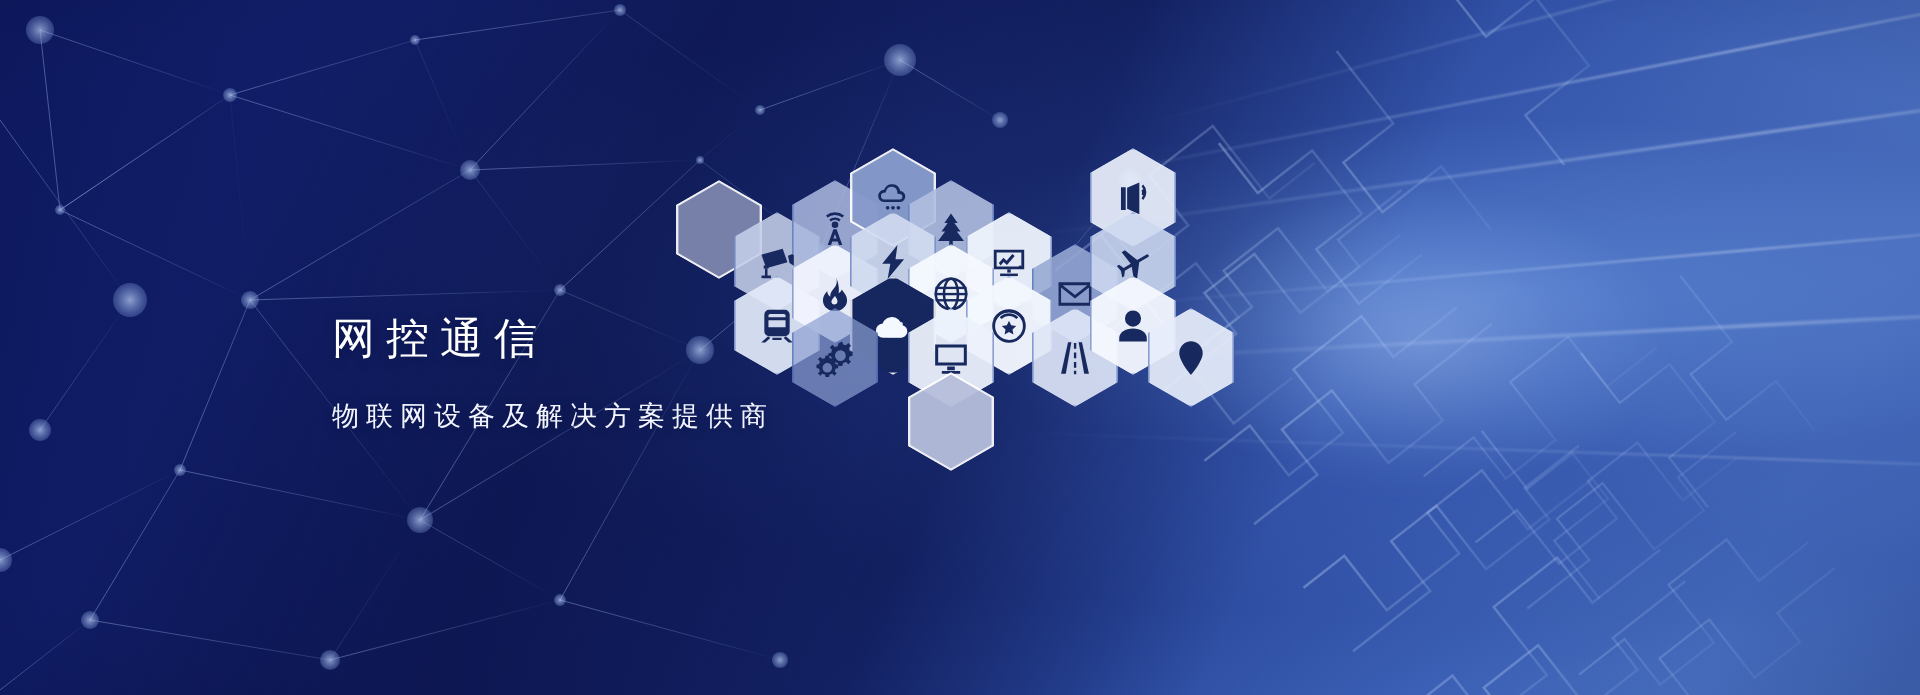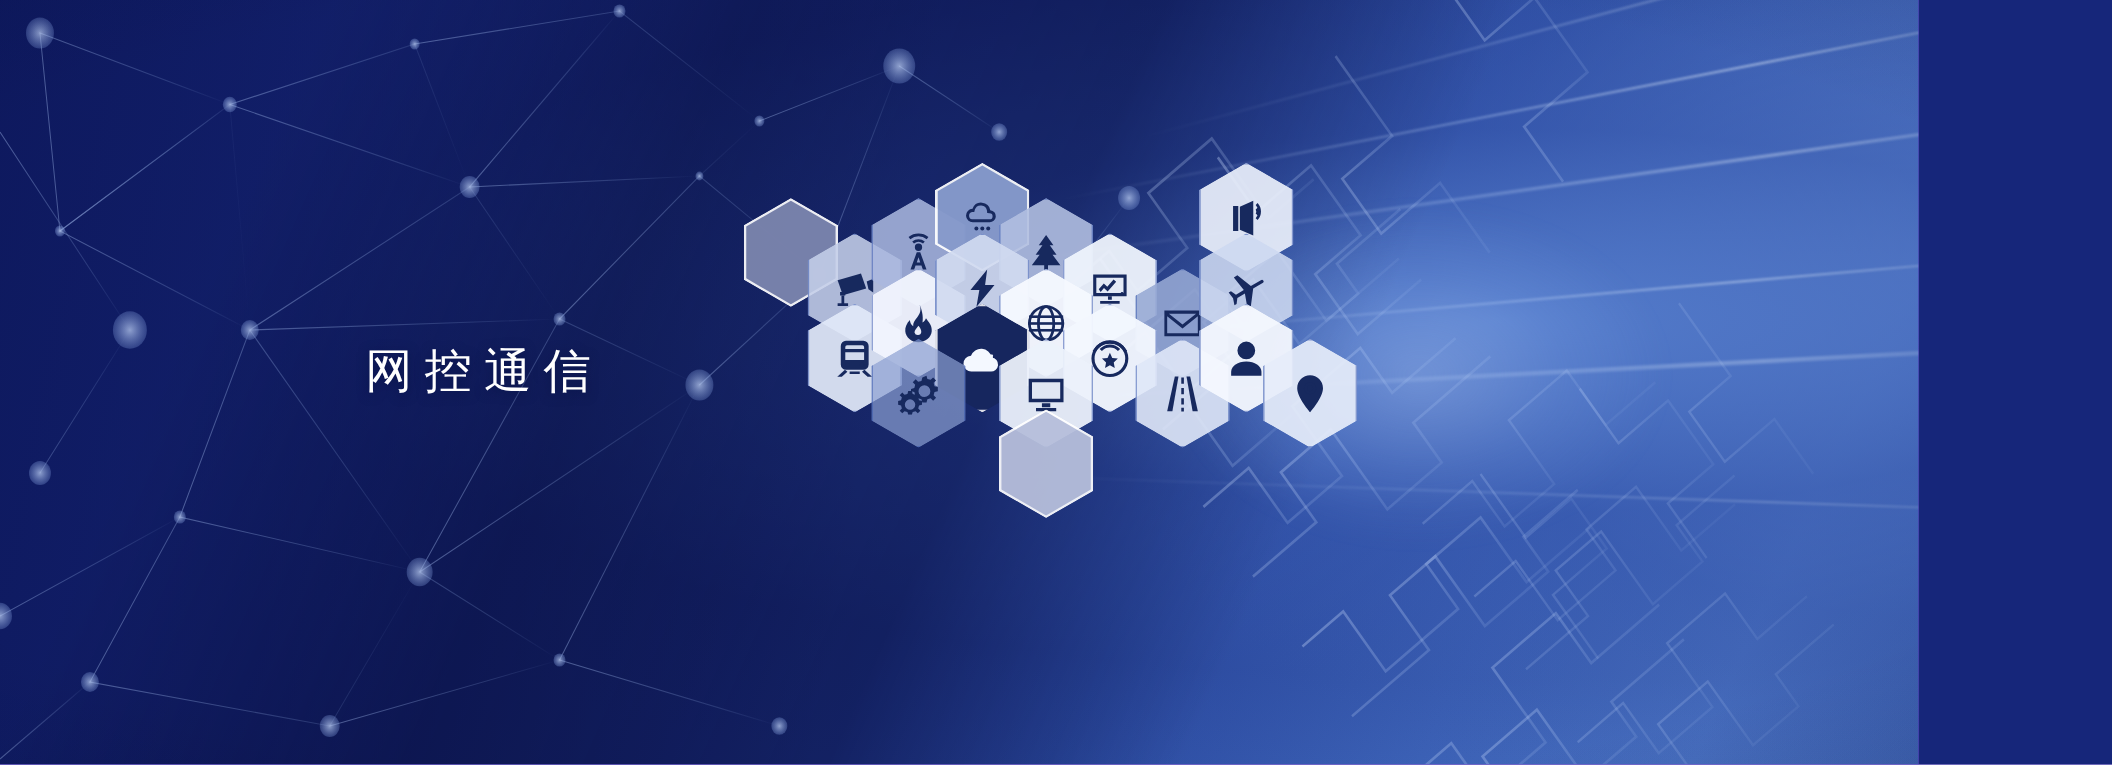--- a/index.html
+++ b/index.html
@@ -4,23 +4,23 @@
 <title>网控通信</title>
 <style>
   * { margin:0; padding:0; box-sizing:border-box; }
   html,body { width:1920px; height:695px; overflow:hidden; }
   body {
     font-family:"Liberation Sans", sans-serif;
     background:#16267a;
   }
   #banner {
     position:relative;
-    width:1744px; height:695px;
+    width:1920px; height:695px;
     overflow:hidden;
-    background:#8b5cf6;
+    background:#000000;
   }
   
   .bg-base {
     position:absolute; inset:0;
     background:
       radial-gradient(120% 90% at 78% 42%, rgba(86,126,205,0.95) 0%, rgba(52,84,170,0.55) 28%, rgba(28,48,128,0.15) 52%, rgba(20,34,110,0) 70%),
       radial-gradient(70% 120% at 100% 35%, rgba(120,160,225,0.55) 0%, rgba(60,95,180,0.20) 38%, rgba(25,42,120,0) 65%),
       linear-gradient(115deg, #16247a 0%, #1a2c86 26%, #21378f 45%, #2b4aa0 62%, #3d63b8 78%, #4a72c2 90%, #3f63b0 100%);
   }
   .bg-dark-left {
@@ -407,15 +407,16 @@
         </svg>
       </div>
       <div class="hex outline" style="left: 908px; top: 372px;">
         <div class="ring"></div>
         <div class="core" style="background: rgba(40, 66, 150, 0.32);"></div>
       </div>
     </div>
 
   <div class="text-block">
     <div class="title">网控通信</div>
+    <div class="subtitle">物联网设备及解决方案提供商</div>
   </div>
 
 </div>
 
 </body></html>

